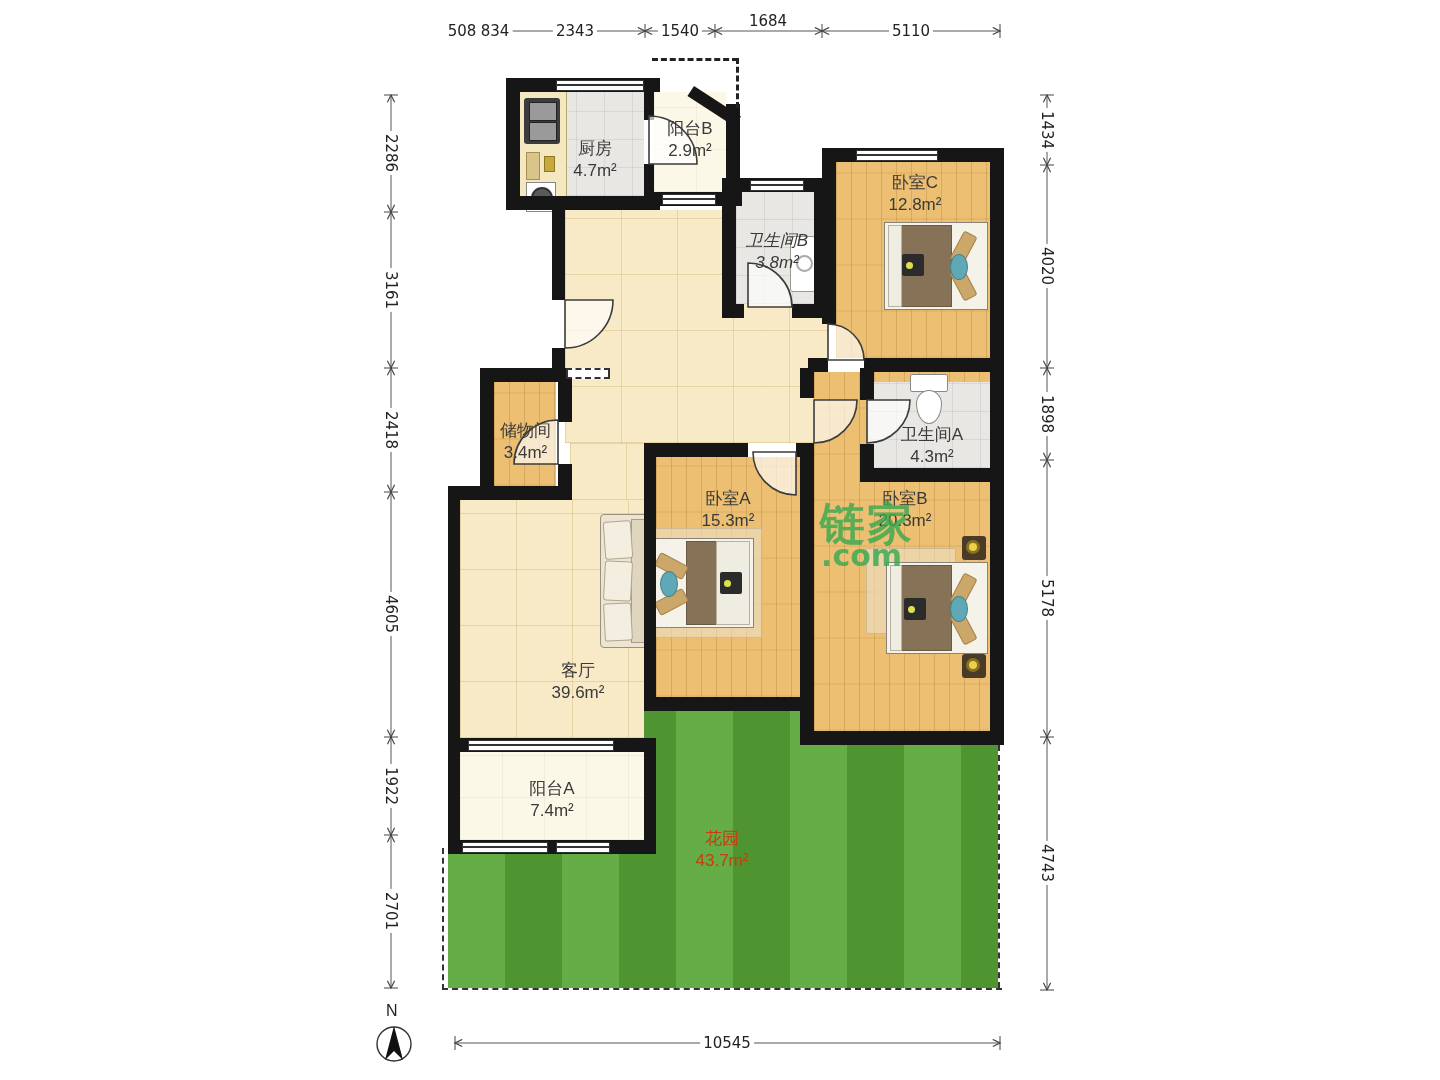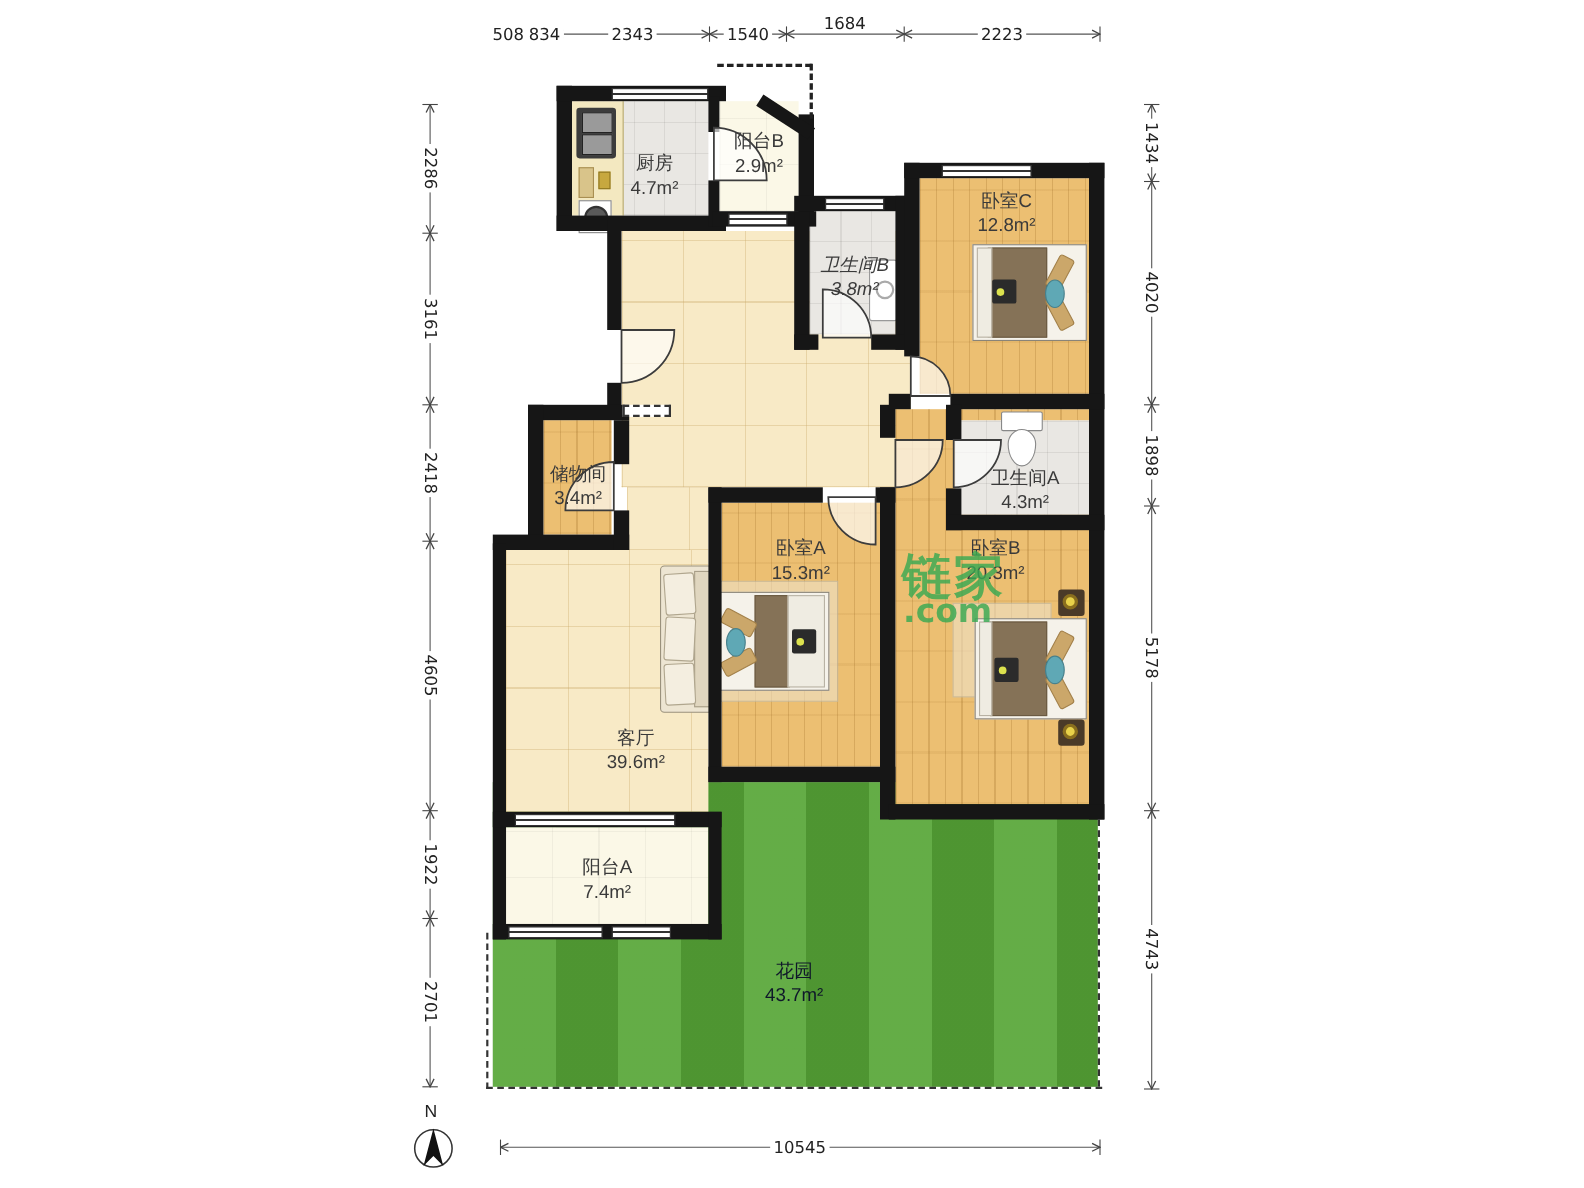--- a/index.html
+++ b/index.html
@@ -269,21 +269,21 @@
       <circle cx="394" cy="1044" r="17" fill="#fff" stroke="#333" stroke-width="1.4"></circle>
       <polygon points="394,1026 385,1060 394,1051 403,1060" fill="#111"></polygon>
     </g>
   </svg>
 
   <div class="dim-label" style="left:462px;top:31px;">508</div>
   <div class="dim-label" style="left:495px;top:31px;">834</div>
   <div class="dim-label" style="left:575px;top:31px;">2343</div>
   <div class="dim-label" style="left:680px;top:31px;">1540</div>
   <div class="dim-label" style="left:768px;top:21px;">1684</div>
-  <div class="dim-label" style="left:911px;top:31px;">2223</div>
+  <div class="dim-label" style="left:911px;top:31px;">5110</div>
   <div class="dim-label vert" style="left:391px;top:153px;">2286</div>
   <div class="dim-label vert" style="left:391px;top:290px;">3161</div>
   <div class="dim-label vert" style="left:391px;top:430px;">2418</div>
   <div class="dim-label vert" style="left:391px;top:614px;">4605</div>
   <div class="dim-label vert" style="left:391px;top:786px;">1922</div>
   <div class="dim-label vert" style="left:391px;top:911px;">2701</div>
   <div class="dim-label vert" style="left:1047px;top:130px;">1434</div>
   <div class="dim-label vert" style="left:1047px;top:266px;">4020</div>
   <div class="dim-label vert" style="left:1047px;top:414px;">1898</div>
   <div class="dim-label vert" style="left:1047px;top:598px;">5178</div>
@@ -324,21 +324,21 @@
       <span class="ar">20.3m²</span>
   </div>
   <div class="room-label" style="left:518px;top:660px;width:120px;">
     <span class="nm">客厅</span>
       <span class="ar">39.6m²</span>
   </div>
   <div class="room-label" style="left:492px;top:778px;width:120px;">
     <span class="nm">阳台A</span>
       <span class="ar">7.4m²</span>
   </div>
-  <div class="room-label" style="left:662px;top:872px;width:120px;color:#0f172a;">
+  <div class="room-label" style="left:662px;top:828px;width:120px;color:#c2410c;">
     <span class="nm">花园</span>
       <span class="ar">43.7m²</span>
   </div>
 
   <div class="wm wm-cn">链家</div>
   <div class="wm wm-com">.com</div>
 
 </div>
 
 </body></html>

